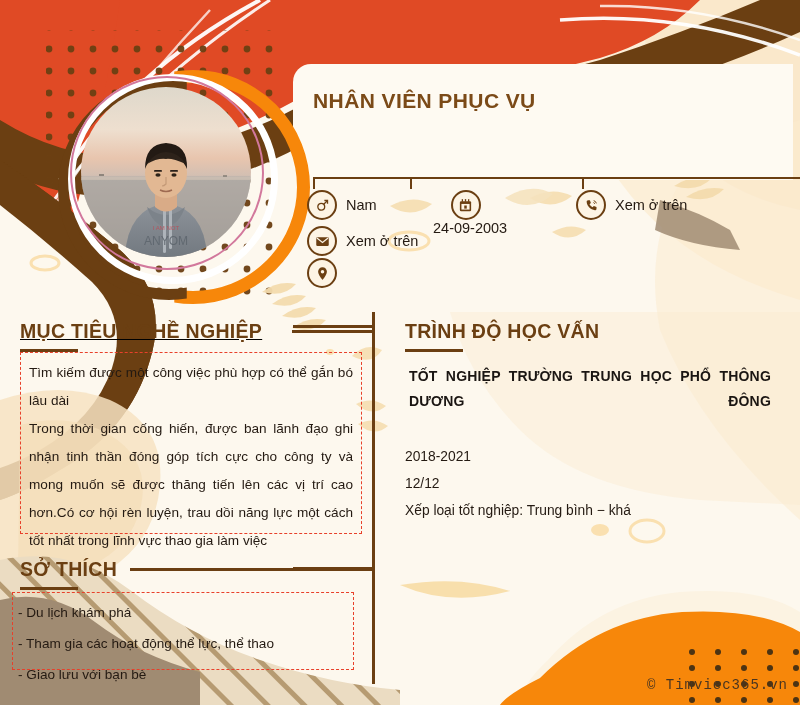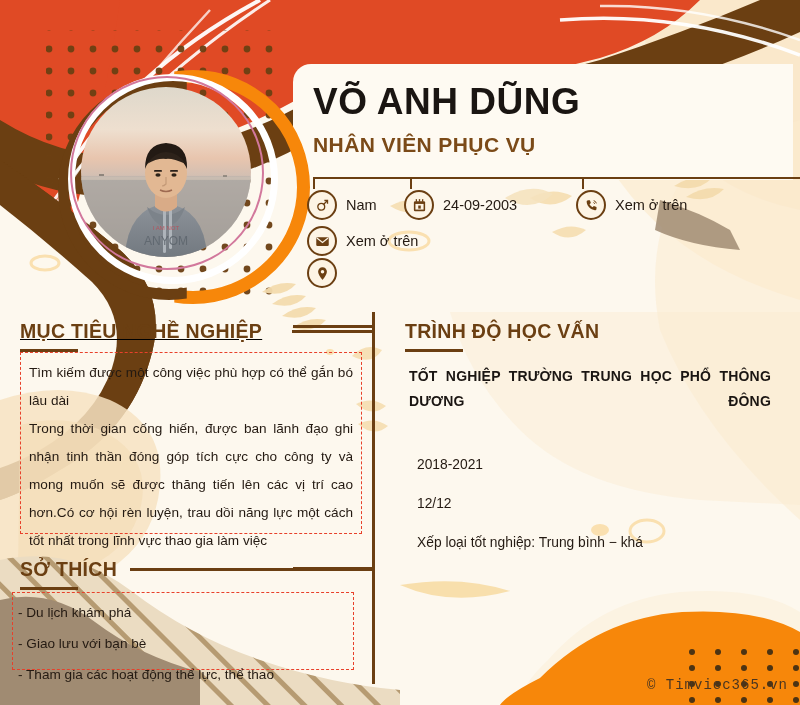--- a/index.html
+++ b/index.html
@@ -81,21 +81,21 @@
   .obj-p + .obj-p{margin-top:0px;}
   .hobby-li{
     font-size:13.6px;line-height:31px;color:#241a12;white-space:nowrap;margin:0;
   }
 
   .edu-school{
     margin:4px;font-size:14px;font-weight:bold;color:#1a1512;line-height:25px;
     text-align:justify;text-justify:inter-word;letter-spacing:.2px;
   }
   .edu-school::after{content:"";display:inline-block;width:100%;}
-  .edu-line{margin:12px;font-size:13.8px;line-height:27px;color:#241a12;}
+  .edu-line{margin:0;font-size:13.8px;line-height:27px;color:#241a12;}
 
   
   .photo-wrap{position:absolute;left:58px;top:62px;width:226px;height:226px;z-index:7;}
   .ring-orange{
     position:absolute;left:18px;top:8px;width:208px;height:208px;border-radius:50%;
     border:13px solid #F7870A;
     clip-path:polygon(42% 0,120% 0,120% 120%,42% 120%);
   }
   .ring-brown{
     position:absolute;left:0px;top:16px;width:200px;height:200px;border-radius:50%;
@@ -329,41 +329,40 @@
         <path d="M79 103 q6 3 12 0" stroke="#9e6a51" stroke-width="1.4" fill="none"></path>
 
         <text x="85" y="143" font-family="Liberation Sans, sans-serif" font-size="6" fill="#b8505a" text-anchor="middle" opacity="0.9">I AM NOT</text>
         <text x="85" y="158" font-family="Liberation Sans, sans-serif" font-size="12" fill="#5d656d" text-anchor="middle" opacity="0.85">ANYOM</text>
       </svg>
     </div>
   </div>
 
   <div class="name-card"></div>
   <div class="name-text">
-    <h1 class="full-name">VÕ ANH DŨNG</h1>
     <div class="job-title">NHÂN VIÊN PHỤC VỤ</div>
   </div>
 
   <div class="contact-rail"></div>
   <div class="rail-tick" style="left:313px;top:177px;"></div>
   <div class="rail-tick" style="left:410px;top:177px;"></div>
   <div class="rail-tick" style="left:582px;top:177px;"></div>
 
   <div class="contact" style="left:307px;top:190px;">
     <span class="cbadge">
       <svg width="15" height="15" viewBox="0 0 24 24" fill="none" stroke="currentColor" stroke-width="2.1">
         <circle cx="10" cy="14" r="5.5"></circle>
           <path d="M14 10 L20 4"></path>
           <path d="M15 4 H20 V9"></path>
       </svg>
     </span>
     <span class="ctext">Nam</span>
   </div>
 
-  <div class="contact" style="left:404px;top:190px;">
+  <div class="contact" style="left:424px;top:190px;flex-direction:column;">
     <span class="cbadge">
       <svg width="15" height="15" viewBox="0 0 24 24" fill="currentColor">
         <rect x="3" y="5" width="18" height="16" rx="2"></rect>
         <rect x="5.5" y="9.5" width="13" height="9" fill="#FDF4E4"></rect>
         <rect x="10" y="12" width="4" height="5" fill="#6B3F12"></rect>
         <rect x="6" y="1.5" width="2" height="4.5" rx="1"></rect>
         <rect x="11" y="1.5" width="2" height="4.5" rx="1"></rect>
         <rect x="16" y="1.5" width="2" height="4.5" rx="1"></rect>
       </svg>
     </span>
@@ -417,22 +416,22 @@
   </div>
 
   <div style="position:absolute;left:20px;top:558px;z-index:7;">
     <div class="sec-title">SỞ THÍCH</div>
     <div class="sec-underline"></div>
   </div>
   <div class="sec-rule" style="left:130px;top:568px;width:242px;"></div>
 
   <div class="dashbox" style="left:12px;top:592px;width:342px;height:78px;padding:4px 8px 0 5px;">
     <p class="hobby-li">- Du lịch khám phá</p>
+    <p class="hobby-li">- Tham gia các hoạt động thể lực, thể thao</p>
     <p class="hobby-li">- Giao lưu với bạn bè</p>
-    <p class="hobby-li">- Tham gia các hoạt động thể lực, thể thao</p>
   </div>
 
   <div style="position:absolute;left:405px;top:320px;z-index:7;">
     <div class="sec-title">TRÌNH ĐỘ HỌC VẤN</div>
     <div class="sec-underline" style="width:58px;"></div>
   </div>
 
   <div style="position:absolute;left:405px;top:360px;width:370px;z-index:7;">
     <p class="edu-school">TỐT NGHIỆP TRƯỜNG TRUNG HỌC PHỔ THÔNG DƯƠNG ĐÔNG</p>
     <p class="edu-line">2018-2021</p>

